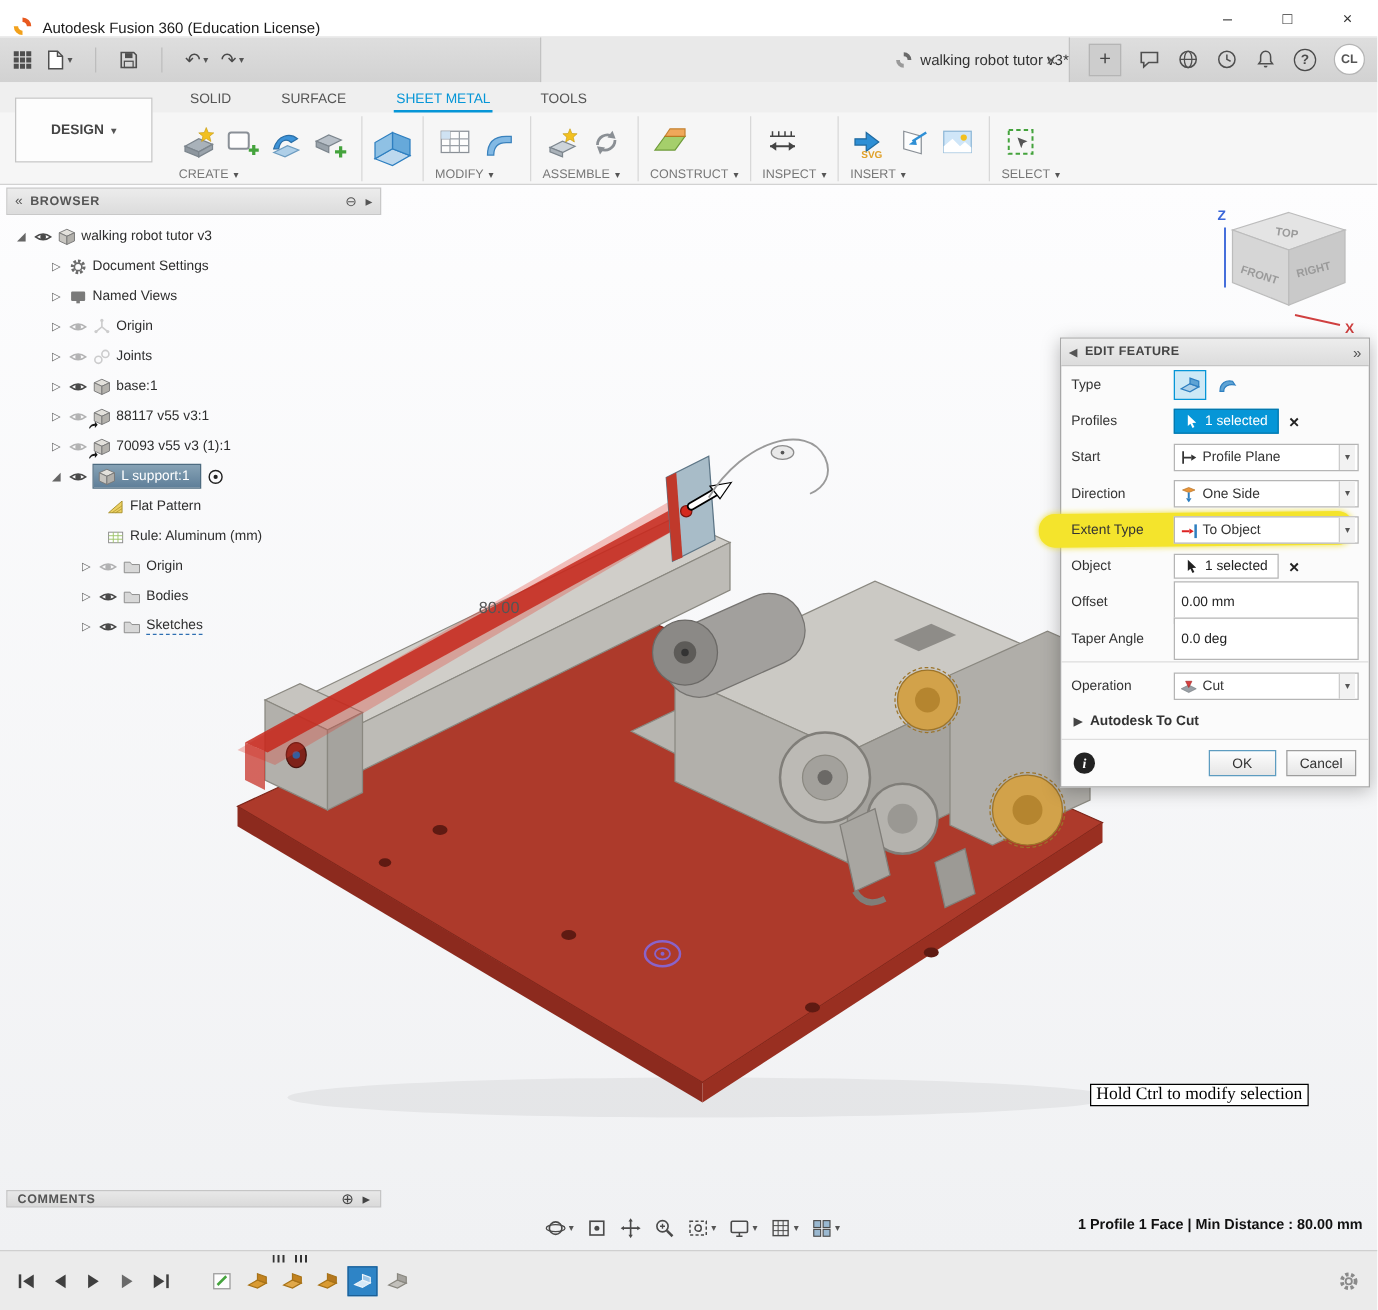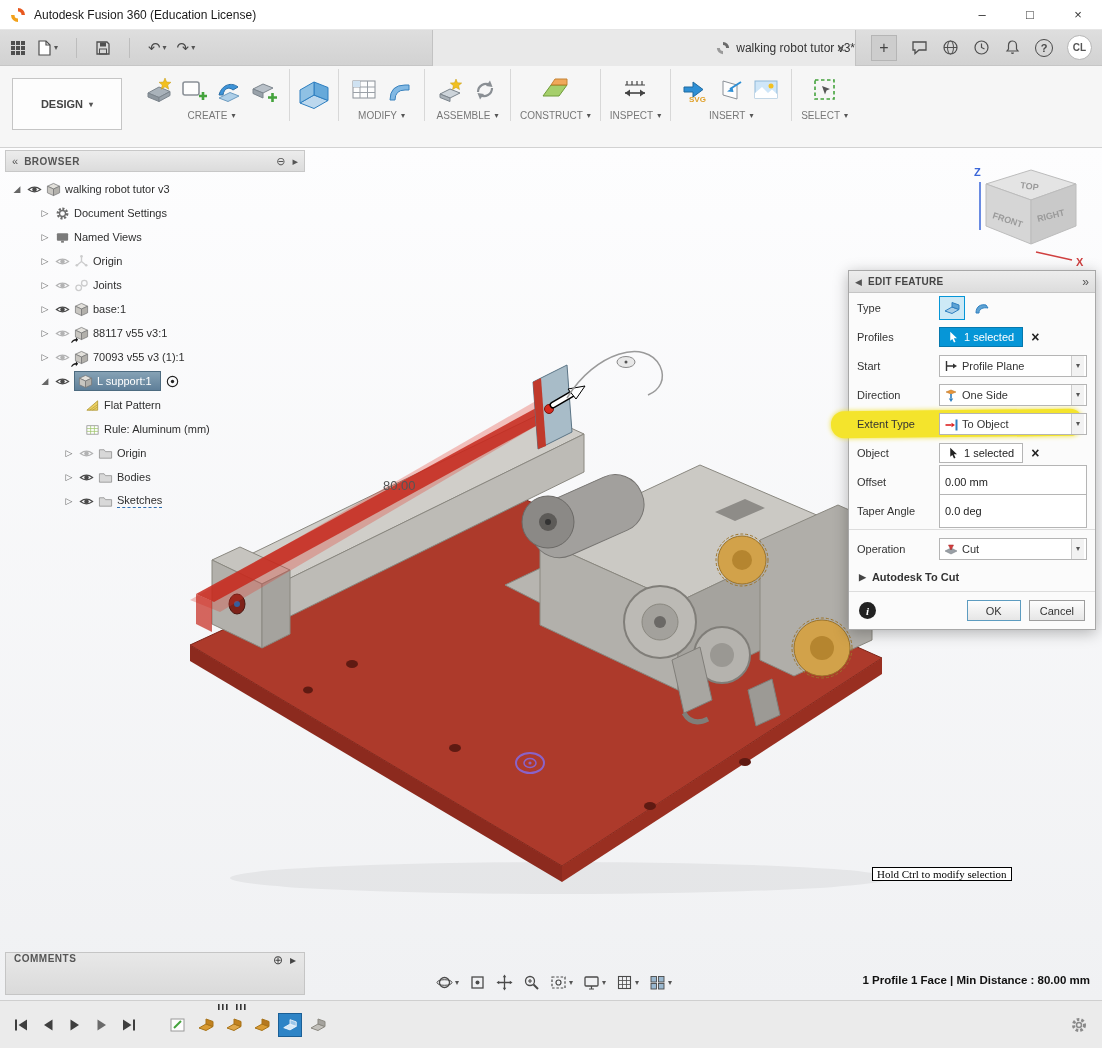--- a/index.html
+++ b/index.html
@@ -1,20 +1,20 @@
 <!DOCTYPE html>
 <html><head>
 <meta charset="utf-8">
 <style>
 *{margin:0;padding:0;box-sizing:border-box}
 html,body{width:1102px;height:1048px;overflow:hidden}
 body{font-family:"Liberation Sans",sans-serif;background:#fff;position:relative;color:#333}
 svg{display:block}
 
-.titlebar{height:30px;display:flex;align-items:center;padding-left:10px;background:#fff;border-bottom:1px solid #e6e6e6}
+.titlebar{height:30px;display:flex;align-items:flex-end;padding-left:10px;background:#fff;border-bottom:1px solid #e6e6e6}
 .t-title{font-size:12px;color:#1a1a1a;margin-left:8px}
 .win-controls{margin-left:auto;display:flex;height:100%}
 .win-btn{width:48px;display:flex;align-items:center;justify-content:center;font-size:13px;color:#333}
 
 .appbar{height:36px;background:linear-gradient(#dedede,#d2d2d2);display:flex;align-items:center;padding:0 10px;position:relative;border-bottom:1px solid #c6c6c6}
 .ab-group{display:flex;align-items:center;gap:10px}
 .ab-sep{width:1px;height:20px;background:#bdbdbd;margin:0 8px}
 .caret{font-size:8px;color:#555;margin-left:2px}
 .glyph-btn{font-size:15px;color:#4a4a4a;display:flex;align-items:center}
 .doc-tab{position:absolute;left:432px;top:0;width:424px;height:36px;background:#e9e9e9;border-left:1px solid #c2c2c2;border-right:1px solid #c2c2c2;display:flex;align-items:center;justify-content:flex-end;gap:6px}
@@ -24,21 +24,21 @@
 .newtab-btn{width:26px;height:26px;background:#cdcdcd;border:1px solid #b5b5b5;display:flex;align-items:center;justify-content:center;font-size:16px;color:#444}
 .avatar{width:25px;height:25px;border-radius:50%;background:#fff;border:1px solid #b5b5b5;display:flex;align-items:center;justify-content:center;font-size:10px;color:#555;font-weight:bold}
 .qmark{width:18px;height:18px;border-radius:50%;border:1.5px solid #4a4a4a;display:flex;align-items:center;justify-content:center;font-size:11px;color:#4a4a4a;font-weight:bold}
 
 .ribbon{height:82px;background:#f6f6f6;position:relative;border-bottom:1px solid #d2d2d2}
 .tabs-row{height:24px;display:flex;align-items:flex-end;gap:36px;padding-left:150px;background:#efefef}
 .rtab{font-size:11px;color:#555;padding:4px 2px 3px 2px;border-bottom:2px solid transparent}
 .rtab.active{color:#0696d7;border-bottom-color:#0696d7}
 .design-box{position:absolute;left:12px;top:12px;width:110px;height:52px;background:#fdfdfd;border:1px solid #c5c5c5;display:flex;align-items:center;justify-content:center;font-size:11px;font-weight:bold;color:#444;gap:4px;z-index:2}
 .tools-row{height:58px;display:flex;align-items:center;padding-left:136px}
-.tgroup{display:flex;flex-direction:column;align-items:center;padding:0 7px}
+.tgroup{display:flex;flex-direction:column;align-items:flex-start;padding:0 7px}
 .tg-icons{display:flex;align-items:center;gap:3px;height:40px}
 .tg-label{font-size:10px;color:#777;display:flex;align-items:center;gap:2px}
 .tsep{width:1px;height:52px;background:#d8d8d8;margin:0 2px}
 .icon30{width:32px;height:34px;display:flex;align-items:center;justify-content:center}
 .icon40{width:44px;height:56px;display:flex;align-items:center;justify-content:center}
 
 .canvas{position:absolute;left:0;top:148px;width:1102px;height:852px;background:linear-gradient(#fdfdfe 0%,#f0f1f3 100%);overflow:visible}
 .model{position:absolute;left:0;top:0}
 
 .browser{position:absolute;left:5px;top:2px;width:300px}
@@ -82,22 +82,22 @@
 .dlg-sep{border-top:1px solid #ddd;margin:4px 0}
 .hl-extent{position:absolute;left:-18px;top:1px;width:252px;height:27px;background:#f4e42c;border-radius:13px;transform:rotate(-.6deg);z-index:0;box-shadow:0 0 5px #f0e030}
 .disclosure{font-size:9px;color:#444;margin-right:6px}
 .dlg-objrow{height:28px;display:flex;align-items:center;padding:0 10px;font-weight:bold;color:#333}
 .dlg-footer{display:flex;align-items:center;gap:8px;padding:8px 10px;border-top:1px solid #ddd}
 .info-dot{width:17px;height:17px;border-radius:50%;background:#222;color:#fff;display:flex;align-items:center;justify-content:center;font-size:11px;font-family:"Liberation Serif",serif;font-style:italic;font-weight:bold}
 .spacer{flex:1}
 .btn{height:21px;min-width:54px;padding:0 10px;background:linear-gradient(#fdfdfd,#e6e6e6);border:1px solid #9d9d9d;font-size:11px;color:#333;display:flex;align-items:center;justify-content:center}
 .btn.primary{border-color:#5d9cc0}
 
-.tooltip{position:absolute;left:872px;top:719px;border:1px solid #000;background:#fff;font-family:"Liberation Serif",serif;font-size:11px;padding:0 4px;color:#000;white-space:nowrap}
-.comments{position:absolute;left:5px;top:804px;width:300px;height:43px;background:linear-gradient(#e8e8e8,#dadada);border:1px solid #c5c5c5;display:flex;padding:0 8px;gap:6px}
+.tooltip{position:absolute;left:872px;top:719px;border:1px solid #000;background:#fff;font-family:"Liberation Serif",serif;font-size:14px;padding:0 4px;color:#000;white-space:nowrap}
+.comments{position:absolute;left:5px;top:804px;width:300px;height:14px;background:linear-gradient(#e8e8e8,#dadada);border:1px solid #c5c5c5;display:flex;align-items:center;padding:0 8px;gap:6px}
 .c-title{font-size:10px;font-weight:bold;color:#555;letter-spacing:.5px}
 .c-tools{margin-left:auto;display:flex;gap:7px;font-size:12px;color:#444}
 .navbar{position:absolute;left:432px;top:822px;height:25px;display:flex;align-items:center;gap:2px}
 .nav-btn{display:flex;align-items:center;padding:0 4px;height:24px}
 .status{position:absolute;right:12px;top:826px;font-size:11.5px;font-weight:bold;color:#111}
 
 .timeline{position:absolute;left:0;top:1000px;width:1102px;height:48px;background:#ebebeb;border-top:1px solid #cfcfcf;display:flex;align-items:center}
 .tl-controls{display:flex;align-items:center;gap:13px;padding:0 14px}
 .tl-features{display:flex;align-items:center;gap:4px;margin-left:16px}
 .tl-icon{width:24px;height:24px;display:flex;align-items:center;justify-content:center;border:1px solid transparent}
@@ -242,20 +242,26 @@
       </svg>
     <span class="qmark">?</span>
     <span class="avatar">CL</span>
   </div>
 </div>
 
 <div class="ribbon">
   <div class="design-box">
     <span>DESIGN</span>
       <span class="caret">▾</span>
+  </div>
+  <div class="tabs-row">
+    <span class="rtab">SOLID</span>
+    <span class="rtab">SURFACE</span>
+    <span class="rtab active">SHEET METAL</span>
+    <span class="rtab">TOOLS</span>
   </div>
   <div class="tools-row">
 
     <div class="tgroup">
       <div class="tg-icons">
         <span class="icon30">
             <svg width="28" height="28" viewBox="0 0 28 28">
               <polygon points="3,17 14,11 25,15.5 14,21.5" fill="#a9b2ba" stroke="#7c858d"></polygon>
               <polygon points="3,17 3,21 14,25.5 14,21.5" fill="#8d969e" stroke="#7c858d"></polygon>
               <polygon points="14,21.5 14,25.5 25,19.5 25,15.5" fill="#9aa3ab" stroke="#7c858d"></polygon>

